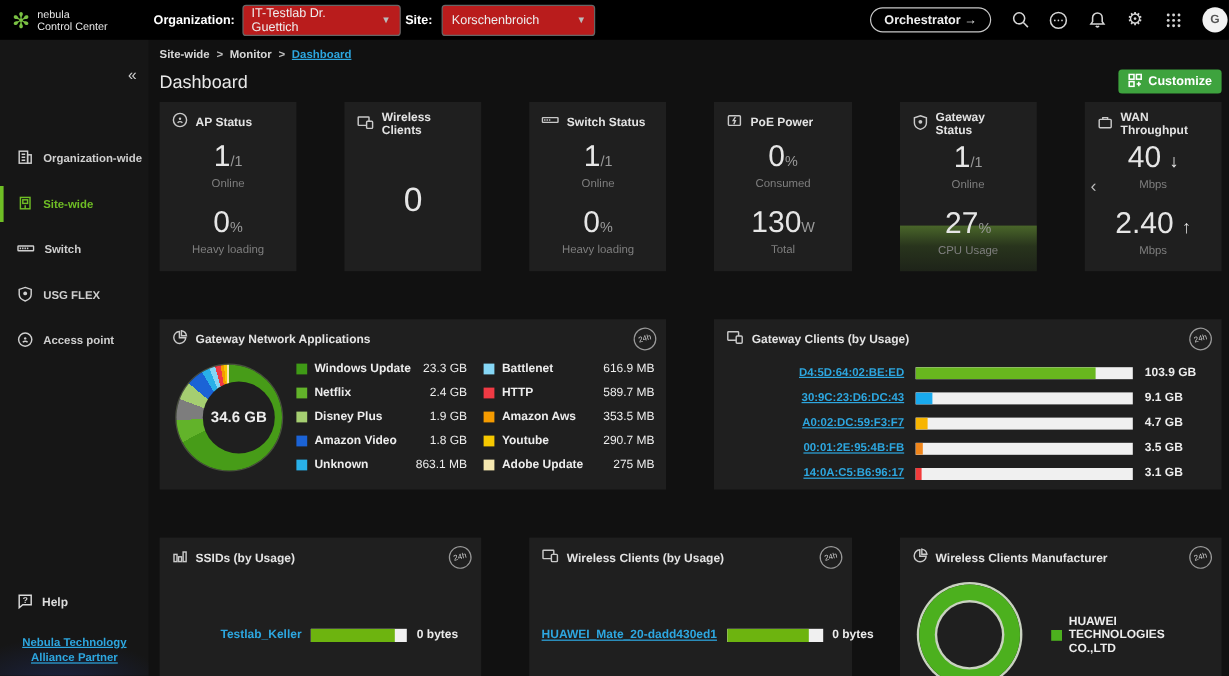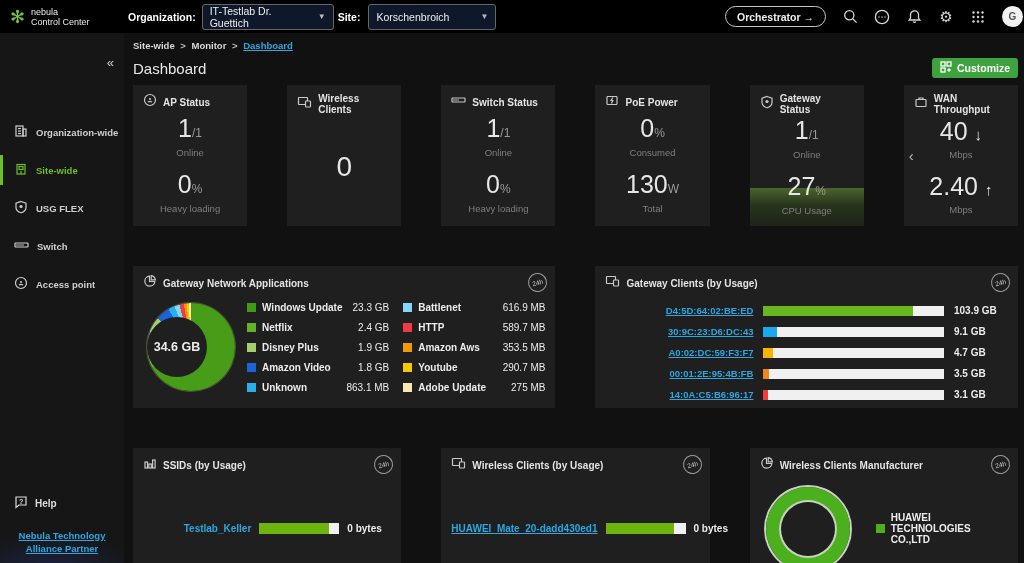--- a/index.html
+++ b/index.html
@@ -4,21 +4,21 @@
 <style>
   * { margin:0; padding:0; box-sizing:border-box; }
   html,body { width:1024px; height:563px; overflow:hidden; background:#111; font-family:"Liberation Sans", sans-serif; }
 
   
   .header { position:fixed; top:0; left:0; width:1024px; height:33px; background:#000; display:flex; align-items:center; z-index:10; }
   .brand { width:124px; display:flex; align-items:center; gap:6px; padding-left:10px; }
   .brand-logo { color:#7ac143; font-size:18px; line-height:18px; }
   .brand-text { color:#e8e8e8; font-size:9px; line-height:10px; }
   .hdr-label { color:#fff; font-size:10.5px; font-weight:bold; margin:0 6px 0 4px; }
-  .hdr-select { display:flex; align-items:center; justify-content:space-between; background:#0f172a; border:1px solid #666; border-radius:3px; height:26px; padding:0 7px; color:#eee; font-size:10.5px; cursor:pointer; }
+  .hdr-select { display:flex; align-items:center; justify-content:space-between; background:#b91c1c; border:1px solid #666; border-radius:3px; height:26px; padding:0 7px; color:#eee; font-size:10.5px; cursor:pointer; }
   .hdr-select .caret { color:#bbb; font-size:8px; margin-left:10px; }
   .sel-org { width:132px; } .sel-site { width:128px; margin-left:2px; }
   .hdr-right { margin-left:auto; display:flex; align-items:center; gap:16px; padding-right:6px; }
   .orchestrator { border:1px solid #c8c8c8; border-radius:11px; height:21px; display:flex; align-items:center; padding:0 11px; color:#f0f0f0; font-size:10.5px; font-weight:bold; cursor:pointer; white-space:nowrap; }
   .hicon { width:16px; height:16px; display:flex; align-items:center; justify-content:center; cursor:pointer; color:#d5d5d5; }
   .hicon svg { stroke:#d5d5d5; fill:none; stroke-width:1.3; }
   .gear-glyph { font-size:15px; line-height:15px; }
   .avatar { width:21px; height:21px; border-radius:50%; background:#f2f2f2; color:#555; font-size:10px; font-weight:bold; display:flex; align-items:center; justify-content:center; cursor:pointer; margin-right:-5px; }
 
   
@@ -61,21 +61,21 @@
   .stat-suffix { color:#9a9a9a; font-size:12px; }
   .stat-label { color:#7f7f7f; font-size:9.5px; margin-top:1px; }
   .stat-solo { color:#e6e6e6; font-size:28px; }
   .arrow-glyph { color:#e6e6e6; font-size:15px; }
   .gw-gradient { position:absolute; left:0; right:0; bottom:0; height:27%; background:linear-gradient(180deg, rgba(108,160,50,.55) 0%, rgba(52,78,26,.45) 45%, rgba(28,42,16,.4) 100%); }
   .wan-prev { position:absolute; left:5px; top:50%; transform:translateY(-54%); color:#bbb; font-size:15px; cursor:pointer; }
 
   
   .apps-body { flex:1; display:flex; align-items:center; }
   .donut { width:88px; height:88px; border-radius:50%; position:relative; flex:none; margin:2px 12px 0 4px; box-shadow:0 0 0 1px #49503f; }
-  .donut-hole { position:absolute; left:0; top:14px; width:60px; height:60px; border-radius:50%; background:#1f1f1f; display:flex; align-items:center; justify-content:center; color:#ececec; font-size:12.5px; font-weight:bold; }
+  .donut-hole { position:absolute; left:22px; top:14px; width:60px; height:60px; border-radius:50%; background:#1f1f1f; display:flex; align-items:center; justify-content:center; color:#ececec; font-size:12.5px; font-weight:bold; }
   .legend-cols { flex:1; display:flex; gap:14px; margin-top:2px; }
   .legend-col { flex:1; display:flex; flex-direction:column; gap:9px; }
   .legend-row { display:flex; align-items:center; }
   .swatch { width:9px; height:9px; flex:none; margin-right:6px; }
   .legend-name { color:#ececec; font-size:10px; font-weight:bold; flex:1; }
   .legend-val { color:#ececec; font-size:10px; text-align:right; white-space:nowrap; }
 
   
   .gwc-body { flex:1; display:flex; flex-direction:column; justify-content:flex-end; gap:10px; padding:2px 2px 0 0; }
   .bar-row { display:flex; align-items:center; }
@@ -184,38 +184,38 @@
         <svg width="14" height="14" viewBox="0 0 14 14">
             <rect x="3" y="2.5" width="8" height="9.5"></rect>
             <rect x="5" y="4.5" width="4" height="3"></rect>
             <line x1="7" y1="9" x2="7" y2="12"></line>
           </svg>
       </span>
       <span>Site-wide</span>
     </div>
     <div class="nav-item">
       <span>
-        <svg width="14" height="14" viewBox="0 0 14 14">
-            <path d="M7 1.5 L12 3.2 V7.5 C12 10.2 9.6 12 7 12.8 C4.4 12 2 10.2 2 7.5 V3.2 Z"></path>
-            <circle cx="7" cy="6.5" r="1.6" fill="#cfcfcf" stroke="none"></circle>
-          </svg>
-      </span>
-      <span>USG FLEX</span>
-    </div>
-    <div class="nav-item">
-      <span>
         <svg width="15" height="14" viewBox="0 0 15 14">
             <rect x="1" y="5" width="13" height="4" rx="0.5"></rect>
             <line x1="3" y1="6.3" x2="3" y2="7.7"></line>
             <line x1="5" y1="6.3" x2="5" y2="7.7"></line>
             <line x1="7" y1="6.3" x2="7" y2="7.7"></line>
             <line x1="9" y1="6.3" x2="9" y2="7.7"></line>
           </svg>
       </span>
       <span>Switch</span>
+    </div>
+    <div class="nav-item">
+      <span>
+        <svg width="14" height="14" viewBox="0 0 14 14">
+            <path d="M7 1.5 L12 3.2 V7.5 C12 10.2 9.6 12 7 12.8 C4.4 12 2 10.2 2 7.5 V3.2 Z"></path>
+            <circle cx="7" cy="6.5" r="1.6" fill="#cfcfcf" stroke="none"></circle>
+          </svg>
+      </span>
+      <span>USG FLEX</span>
     </div>
     <div class="nav-item">
       <span>
         <svg width="14" height="14" viewBox="0 0 14 14">
             <circle cx="7" cy="7" r="5.5"></circle>
             <circle cx="7" cy="6" r="1" fill="#cfcfcf" stroke="none"></circle>
             <path d="M5 9.2 a2.8 2.8 0 0 1 4 0"></path>
           </svg>
       </span>
       <span>Access point</span>

